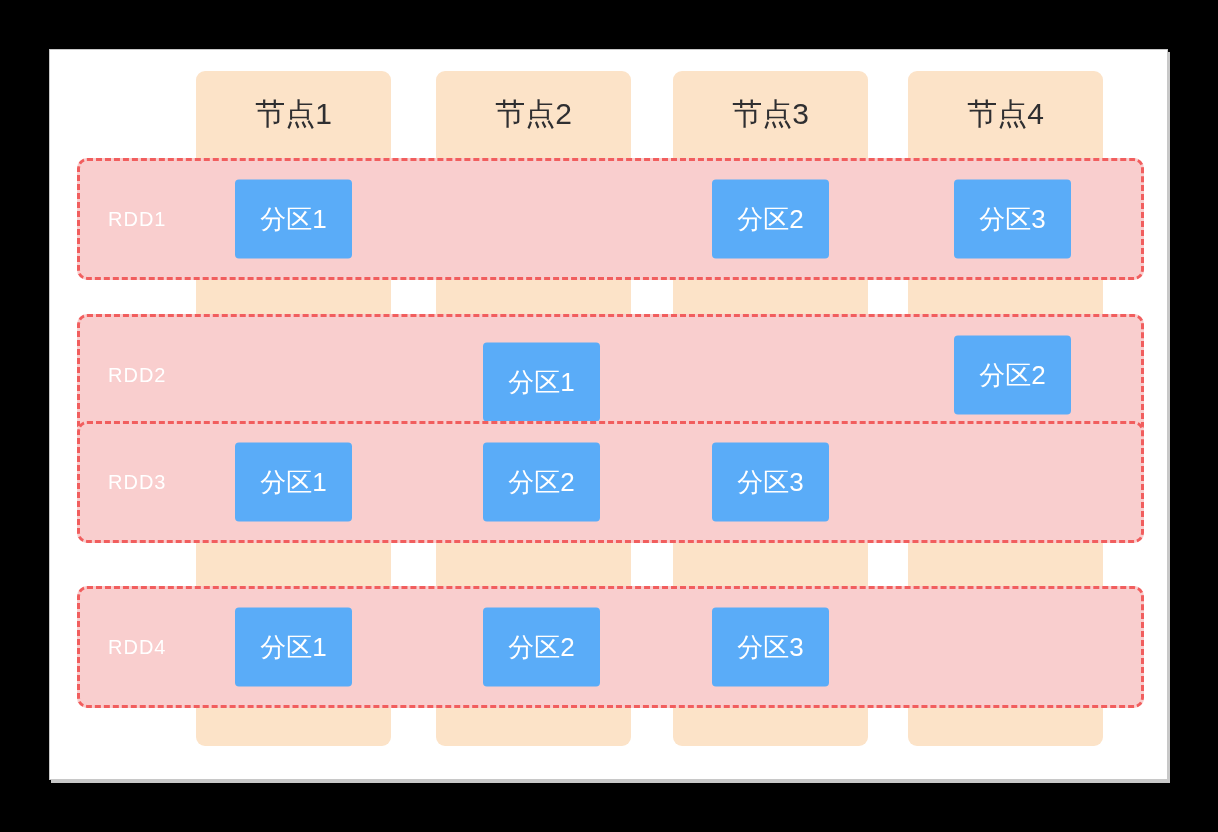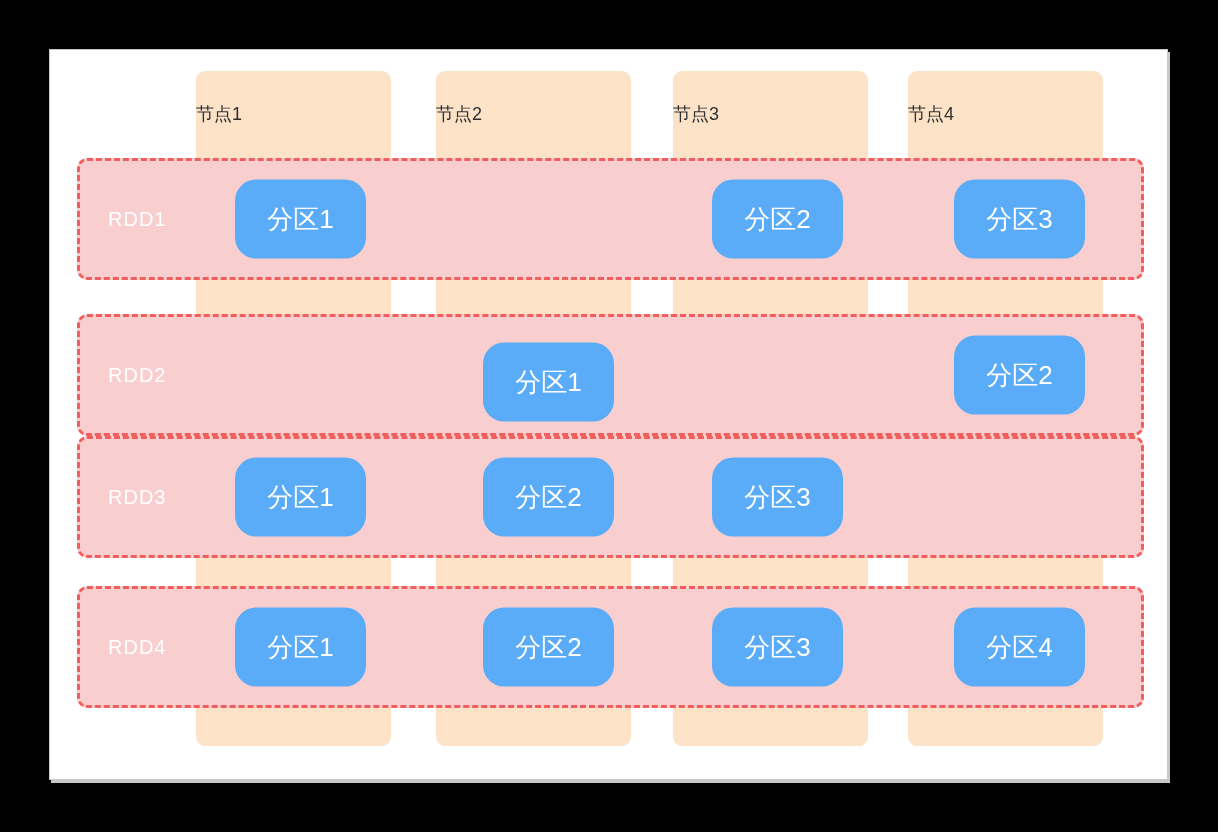--- a/index.html
+++ b/index.html
@@ -19,44 +19,44 @@
     box-sizing:border-box;
   }
   
   .node-col{
     position:absolute;top:21px;width:195px;height:675px;
     background:var(--node-fill,#FCE3C8);
     border-radius:9px;
   }
   .col1{left:146px}.col2{left:386px}.col3{left:623px}.col4{left:858px}
   .node-label{
-    padding-top:28px;
-    font-size:18px;line-height:30px;
+    padding-top:28px;text-align:center;
+    font-size:30px;line-height:30px;
     color:var(--node-text,#2f2f31);
   }
   
   .rdd-row{
     position:absolute;left:27px;width:1067px;height:122px;
     background:var(--rdd-fill,#F9CECE);
     border:3px dashed var(--rdd-border,#F15E5E);
     border-radius:10px;
     box-sizing:border-box;
     z-index:2;
   }
-  .row1{top:108px}.row2{top:264px}.row3{top:386px}.row4{top:536px}
+  .row1{top:108px}.row2{top:264px}.row3{top:371px}.row4{top:536px}
   .rdd-label{
     position:absolute;left:28px;top:50%;transform:translateY(-50%);
     font-size:20px;color:var(--rdd-text,#ffffff);
     letter-spacing:1px;
   }
   
   .part{
-    position:absolute;width:131px;height:79px;top:50%;transform:translateY(-50%);
+    position:absolute;width:117px;height:79px;top:50%;transform:translateY(-50%);
     background:var(--partition-fill,#5AACF8);
-    border-radius:21px;
+    border-radius:4px;
     display:flex;align-items:center;justify-content:center;
     font-size:26px;color:var(--partition-text,#ffffff);
     z-index:3;
   }
   .p1{left:155px}.p2{left:403px}.p3{left:632px}.p4{left:874px}
   .offset-dr{margin-top:7px;}
 </style>
 </head>
 <body>
 
@@ -94,17 +94,16 @@
       <div class="part p1">分区1</div>
       <div class="part p2">分区2</div>
       <div class="part p3">分区3</div>
     </div>
 
     <div class="rdd-row row4">
       <div class="rdd-label">RDD4</div>
       <div class="part p1">分区1</div>
       <div class="part p2">分区2</div>
       <div class="part p3">分区3</div>
-      <div class="part p4">分区4</div>
     </div>
 
   </div>
 </div>
 
 </body></html>

